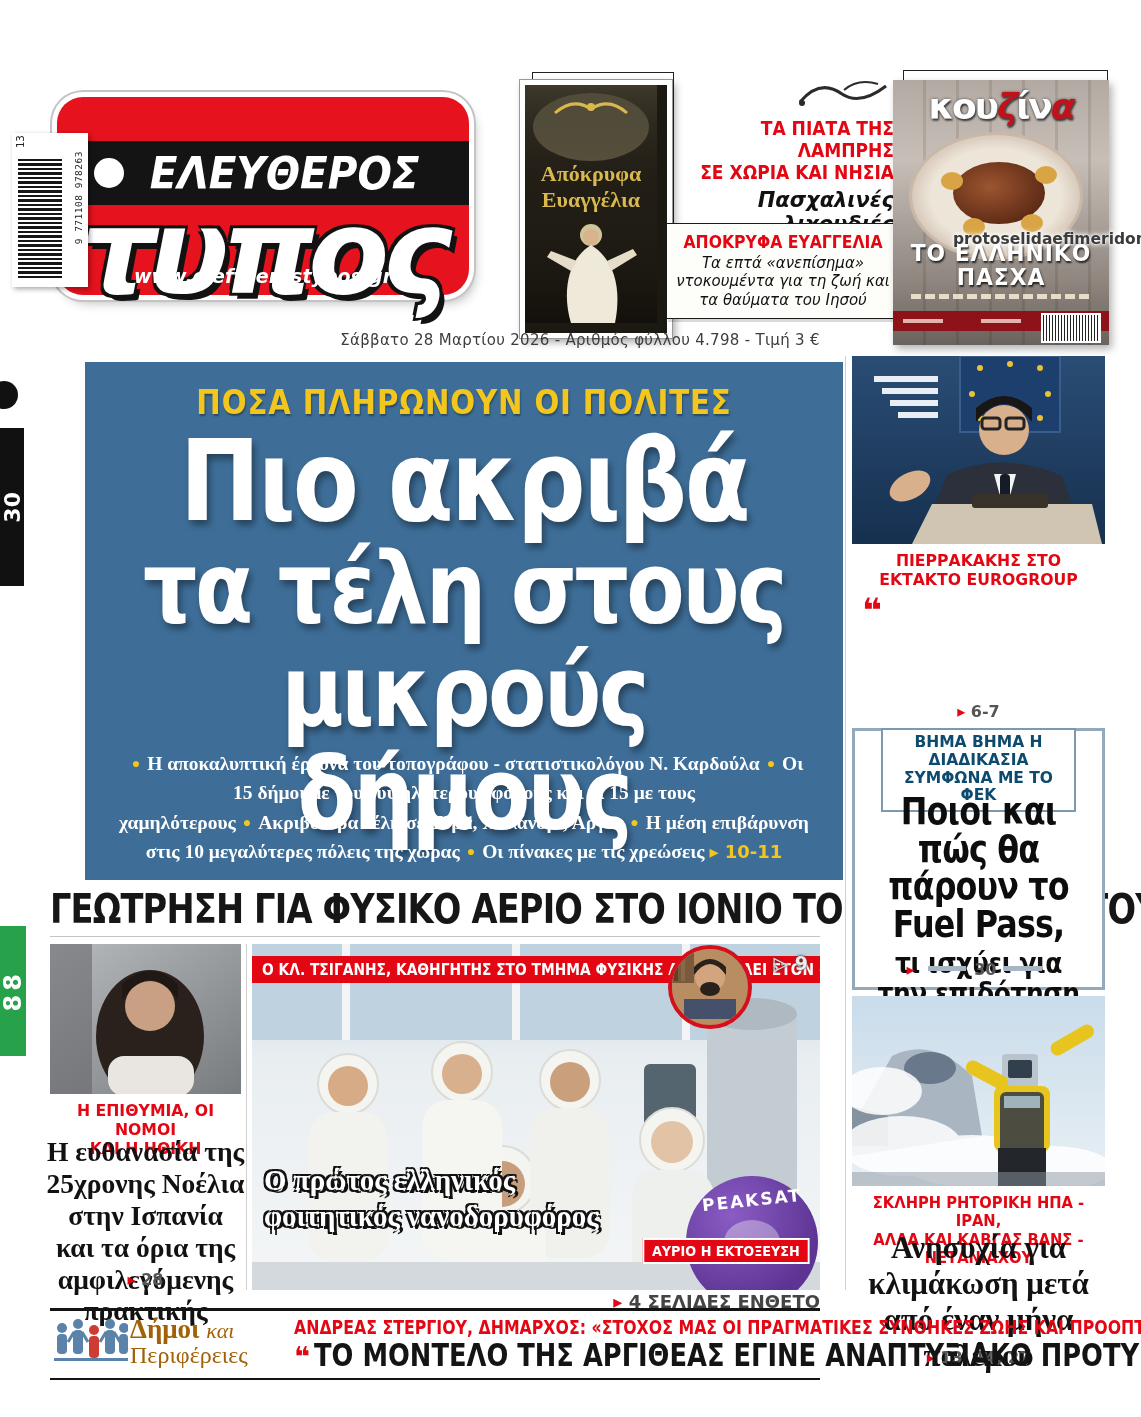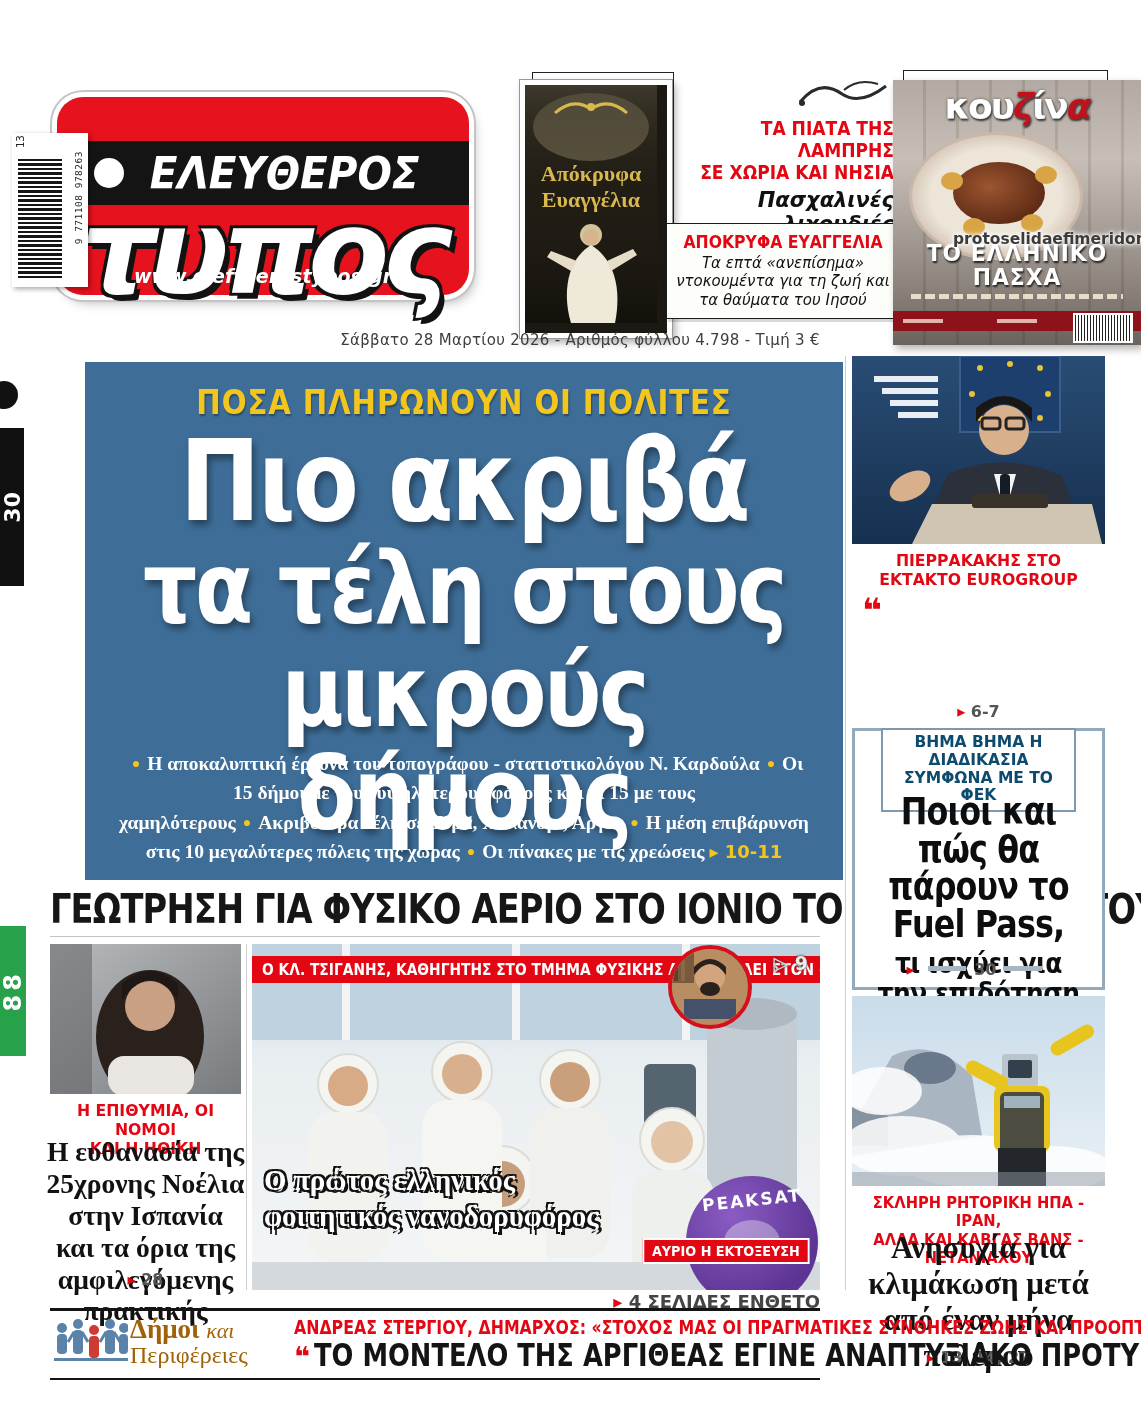--- a/index.html
+++ b/index.html
@@ -48,21 +48,21 @@
   .promo-kicker{margin-top:42px;text-align:right;color:#e30613;font-weight:900;font-size:19px;line-height:1.15;transform:scaleX(.9);transform-origin:right;}
   .promo-sub{margin-top:4px;text-align:right;color:#111;font-weight:700;font-style:italic;font-size:21px;line-height:1.15;}
   .apo-box{left:666px;top:223px;width:232px;height:94px;background:#fdfdfa;border:1.5px solid #1a1a1a;
         box-shadow:2px 3px 0 rgba(0,0,0,.15);}
   .apo-box .tick{position:absolute;width:9px;height:9px;background:#fdfdfa;border:1.5px solid #1a1a1a;right:-7px;}
   .apo-title{margin-top:8px;text-align:center;color:#e30613;font-weight:900;font-size:17px;transform:scaleX(.92);}
   .apo-text{margin-top:2px;text-align:center;color:#111;font-style:italic;font-size:15px;line-height:1.22;padding:0 8px;}
 
   
   .kz-back{left:903px;top:70px;width:203px;height:260px;background:#fff;border:1.5px solid #222;}
-  .kz{left:893px;top:80px;width:248px;height:265px;overflow:hidden;box-shadow:3px 4px 8px rgba(0,0,0,.3);
+  .kz{left:893px;top:80px;width:216px;height:265px;overflow:hidden;box-shadow:3px 4px 8px rgba(0,0,0,.3);
       background:
         linear-gradient(180deg,rgba(60,50,45,.15) 0%,rgba(60,50,45,0) 30%,rgba(40,30,25,.35) 75%,rgba(30,22,18,.55) 100%),
         repeating-linear-gradient(90deg,#c7bfb7 0 30px,#b4aba2 30px 33px);}
   .kz-logo{position:absolute;left:0;right:0;top:6px;text-align:center;font-weight:900;font-size:36px;
       letter-spacing:-2px;color:#fff;text-shadow:0 0 3px #555,1px 2px 2px #333;}
   .kz-logo .rz{color:#c1121c;font-style:italic;}
   .kz-plate{position:absolute;left:16px;top:52px;width:168px;height:122px;border-radius:50%;
       background:radial-gradient(ellipse at center,#ece5d8 55%,#d9cbbd 70%,#b98a7c 78%,#e3d9cc 84%);
       border:3px solid #c9b8a8;}
   .kz-roast{position:absolute;left:60px;top:82px;width:92px;height:62px;border-radius:50%;

